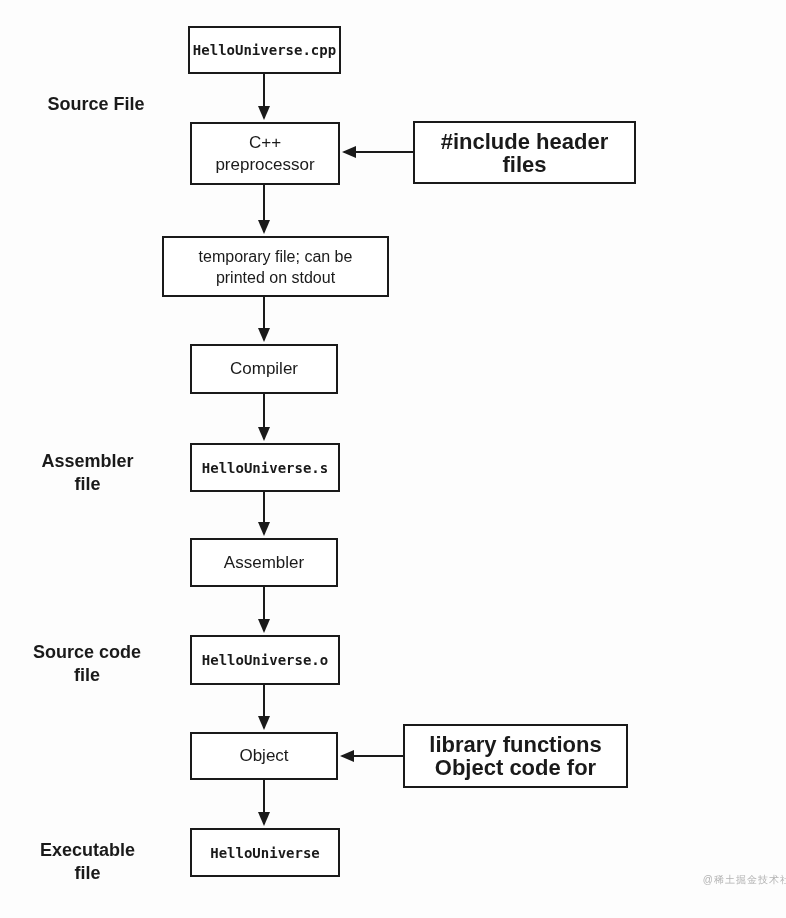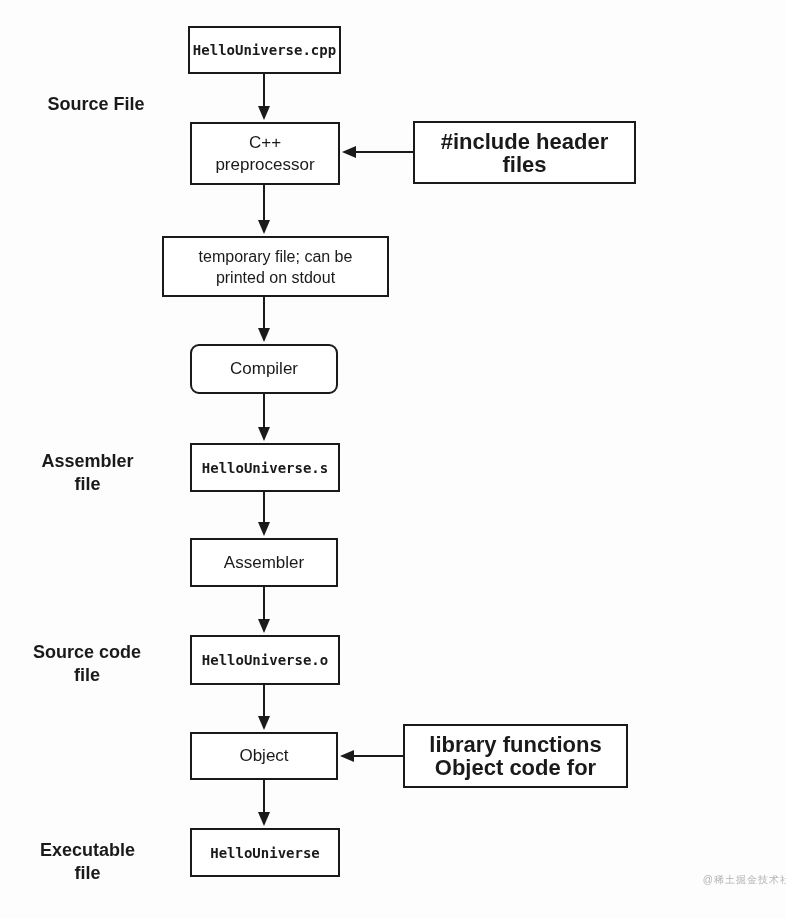--- a/index.html
+++ b/index.html
@@ -54,21 +54,21 @@
     top: 873px;
     font-size: 10px;
     color: #b3b3b3;
     letter-spacing: 1px;
   }
   
   #box-cpp        { left:188px; top:26px;  width:153px; height:48px; }
   #box-prep       { left:190px; top:122px; width:150px; height:63px; }
   #box-include    { left:413px; top:121px; width:223px; height:63px; }
   #box-temp       { left:162px; top:236px; width:227px; height:61px; }
-  #box-compiler   { left:190px; top:344px; width:148px; height:50px;border-radius:9px; }
+  #box-compiler   { left:190px; top:344px; width:148px; height:50px; }
   #box-s          { left:190px; top:443px; width:150px; height:49px; }
   #box-assembler  { left:190px; top:538px; width:148px; height:49px; }
   #box-o          { left:190px; top:635px; width:150px; height:50px; }
   #box-linker     { left:190px; top:732px; width:148px; height:48px; }
   #box-library    { left:403px; top:724px; width:225px; height:64px; }
   #box-exe        { left:190px; top:828px; width:150px; height:49px; }
   
   #label-source    { left:31px; top:93px;  width:130px; }
   #label-assembler { left:20px; top:450px; width:135px; }
   #label-object    { left:12px; top:641px; width:150px; }

